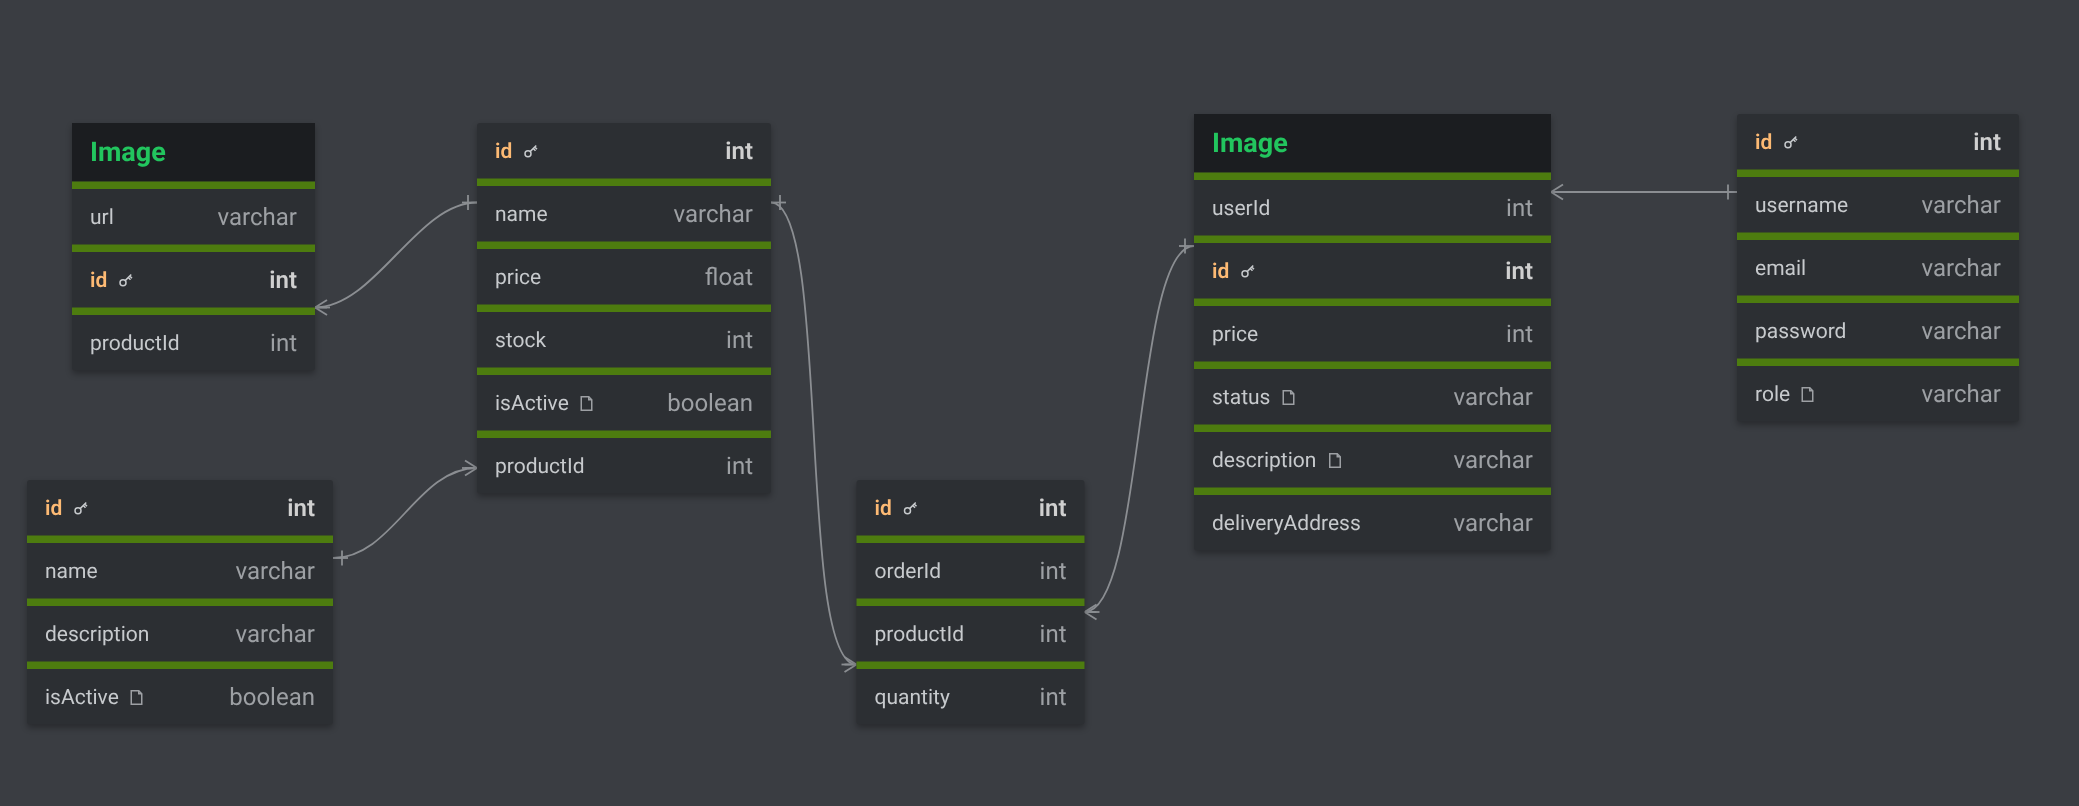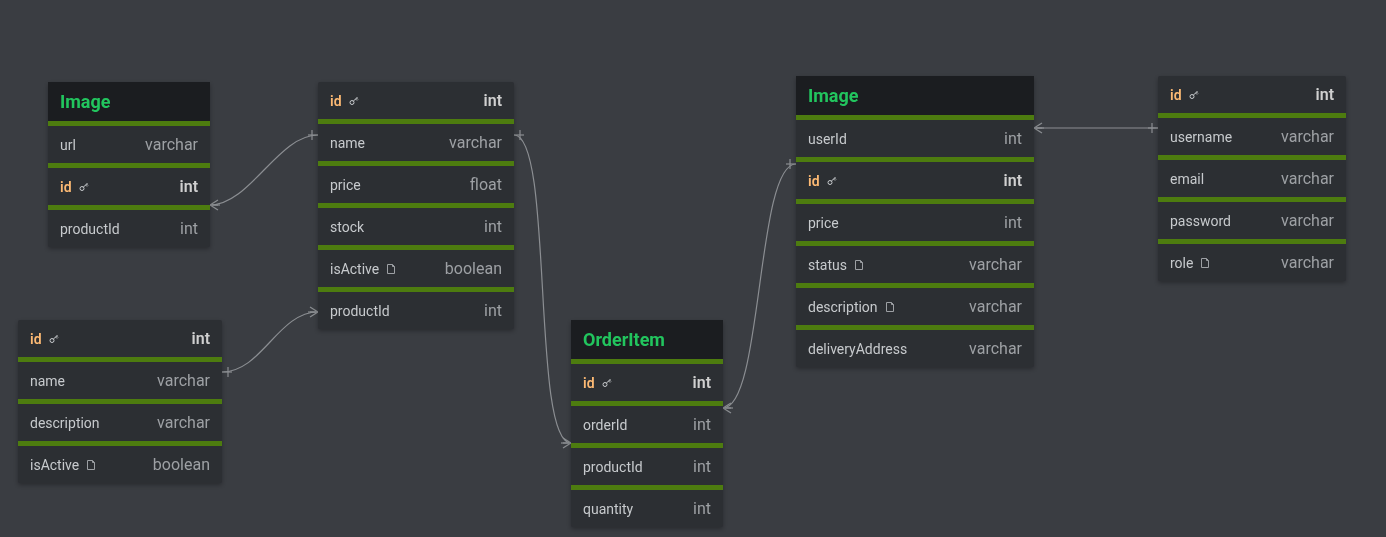--- a/index.html
+++ b/index.html
@@ -188,21 +188,20 @@
             <svg viewBox="0 0 24 24" fill="none" stroke="#9da0a4" stroke-width="2">
               <path d="M5 3h10l4 4v14H5z"></path>
               <path d="M15 3v4h4"></path>
             </svg>
           </span>
         </div>
         <span class="type">boolean</span>
       </div>
     </div>
     <div class="table" style="left: 571px; top: 320px; width: 152px;">
-      <div class="table-header"><span class="table-name">OrderItem</span></div>
       <div class="row pk">
         <div class="field">
           <span class="field-name">id</span>
           <span class="icon">
             <svg viewBox="0 0 24 24" fill="none" stroke="#c7cacd" stroke-width="2">
               <circle cx="8" cy="15" r="4"></circle>
               <path d="M10.5 12.5 L19 4 M15 8 L18 11 M17 6 L20 9"></path>
             </svg>
           </span>
         </div>

